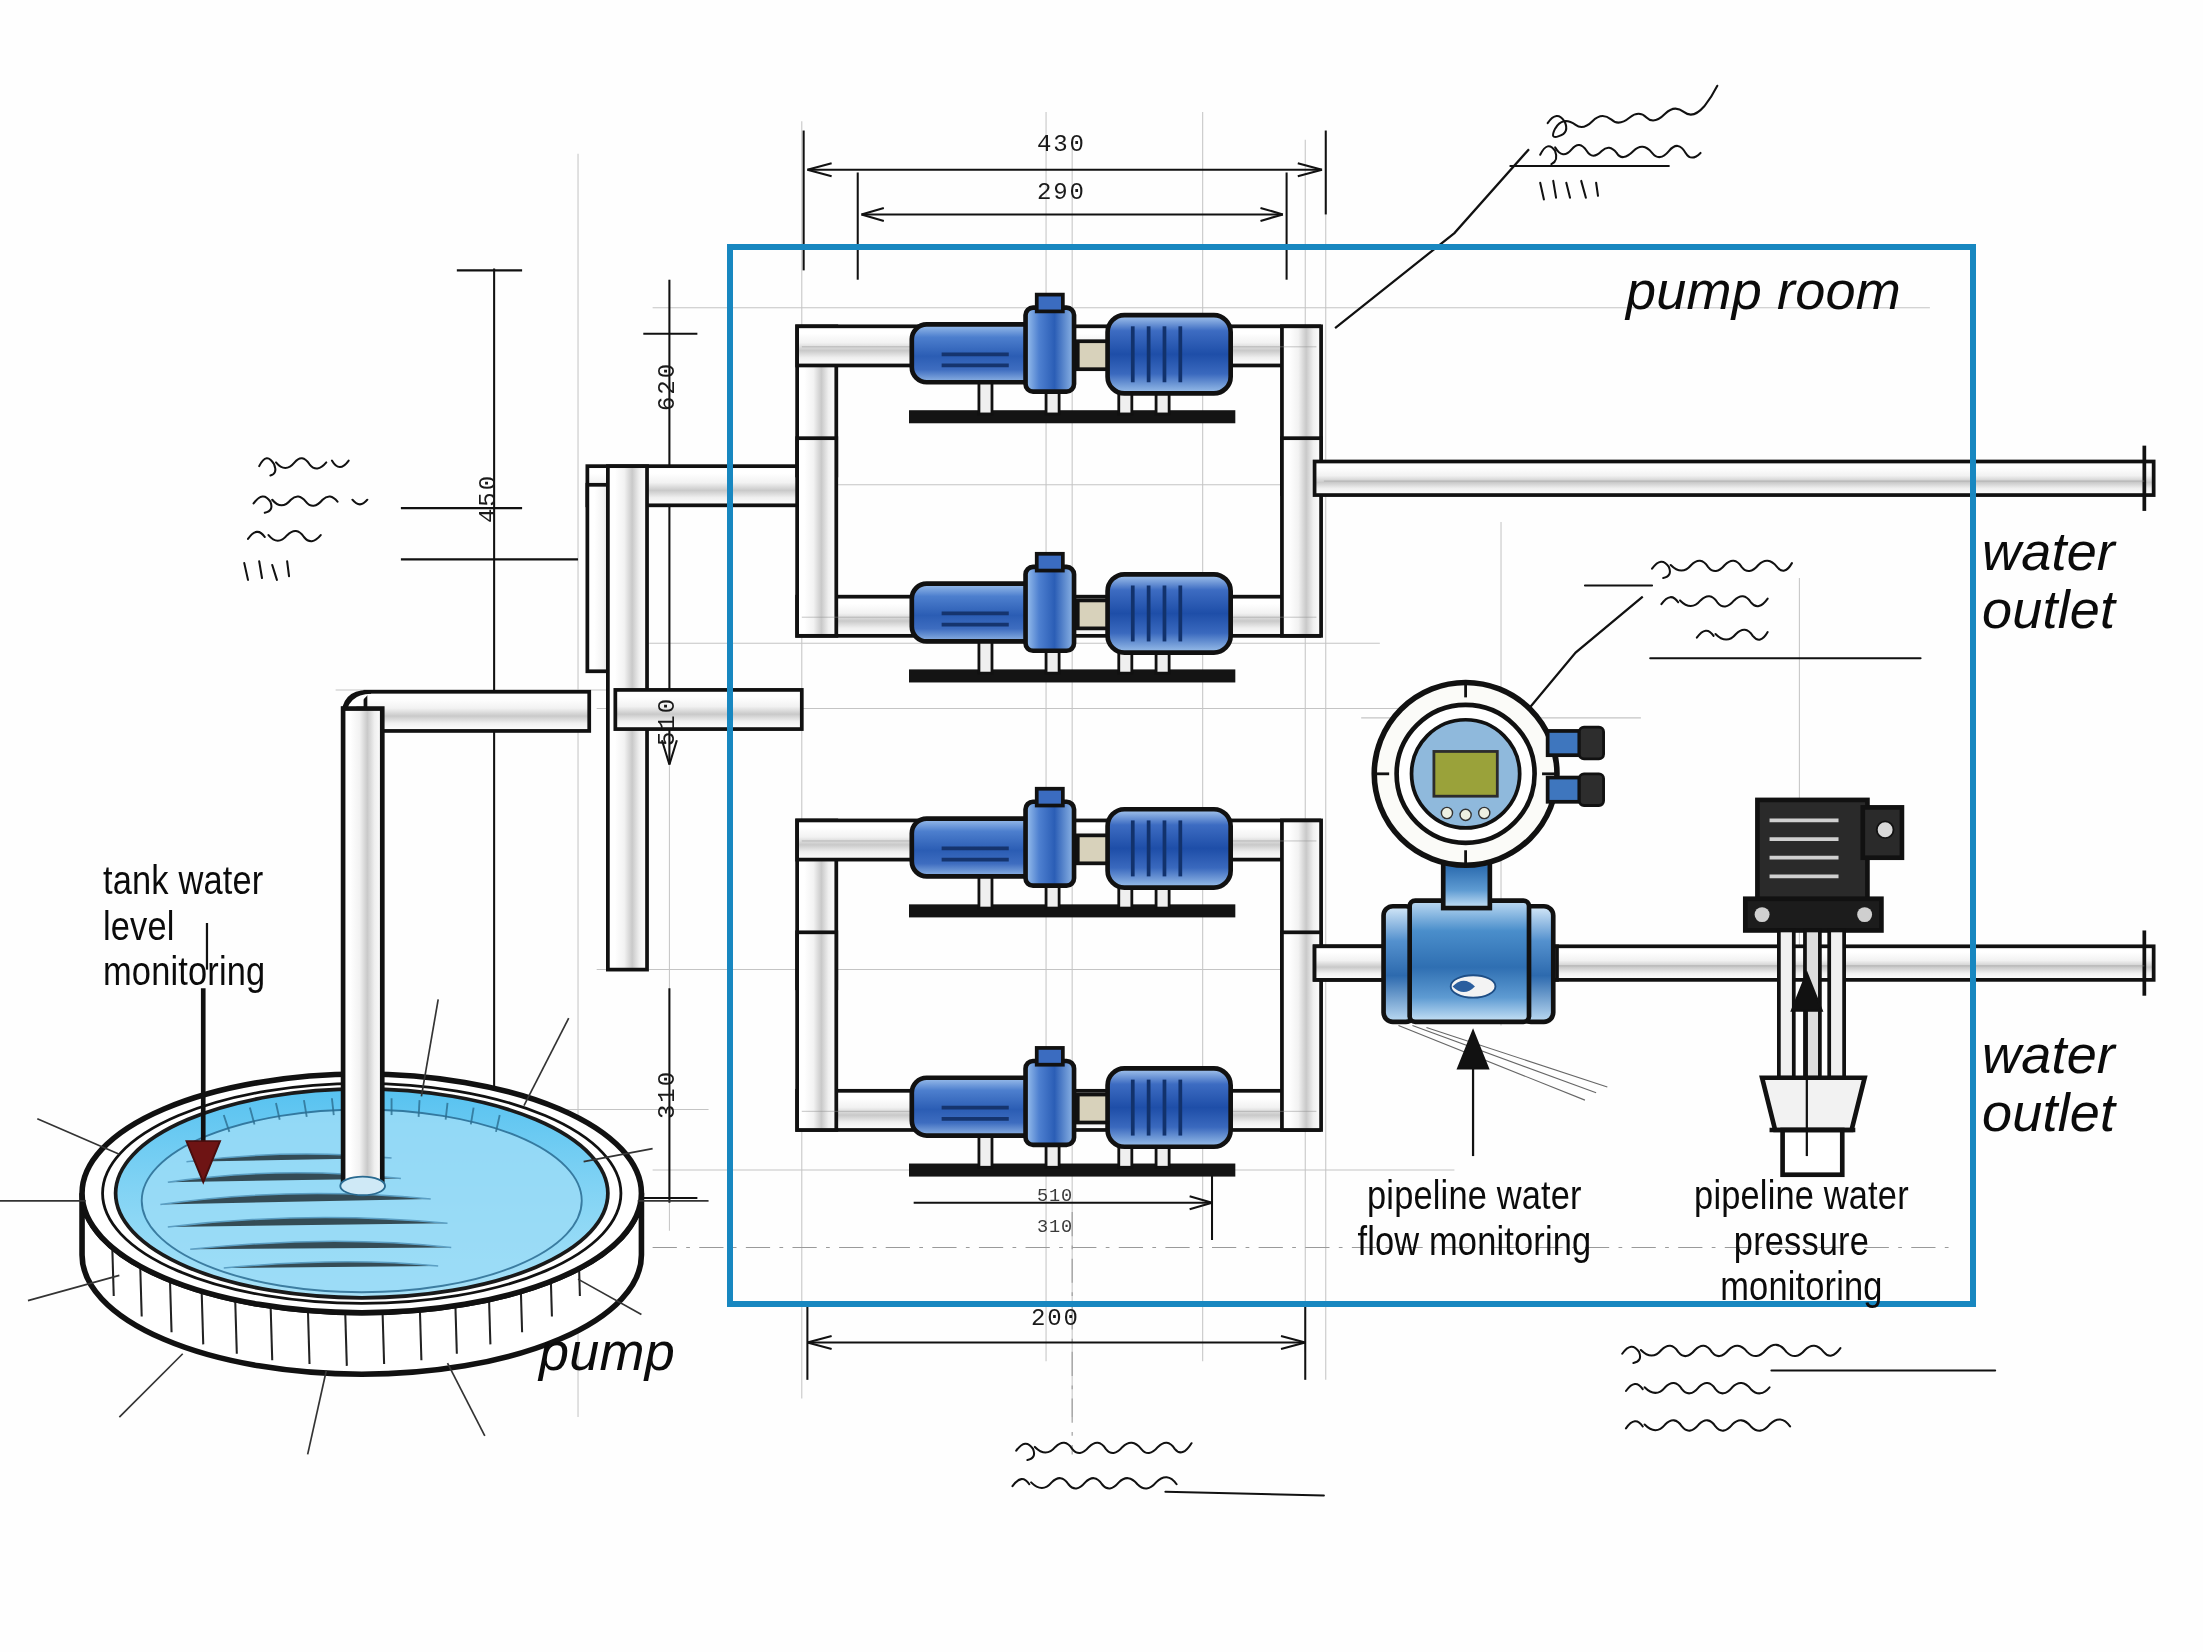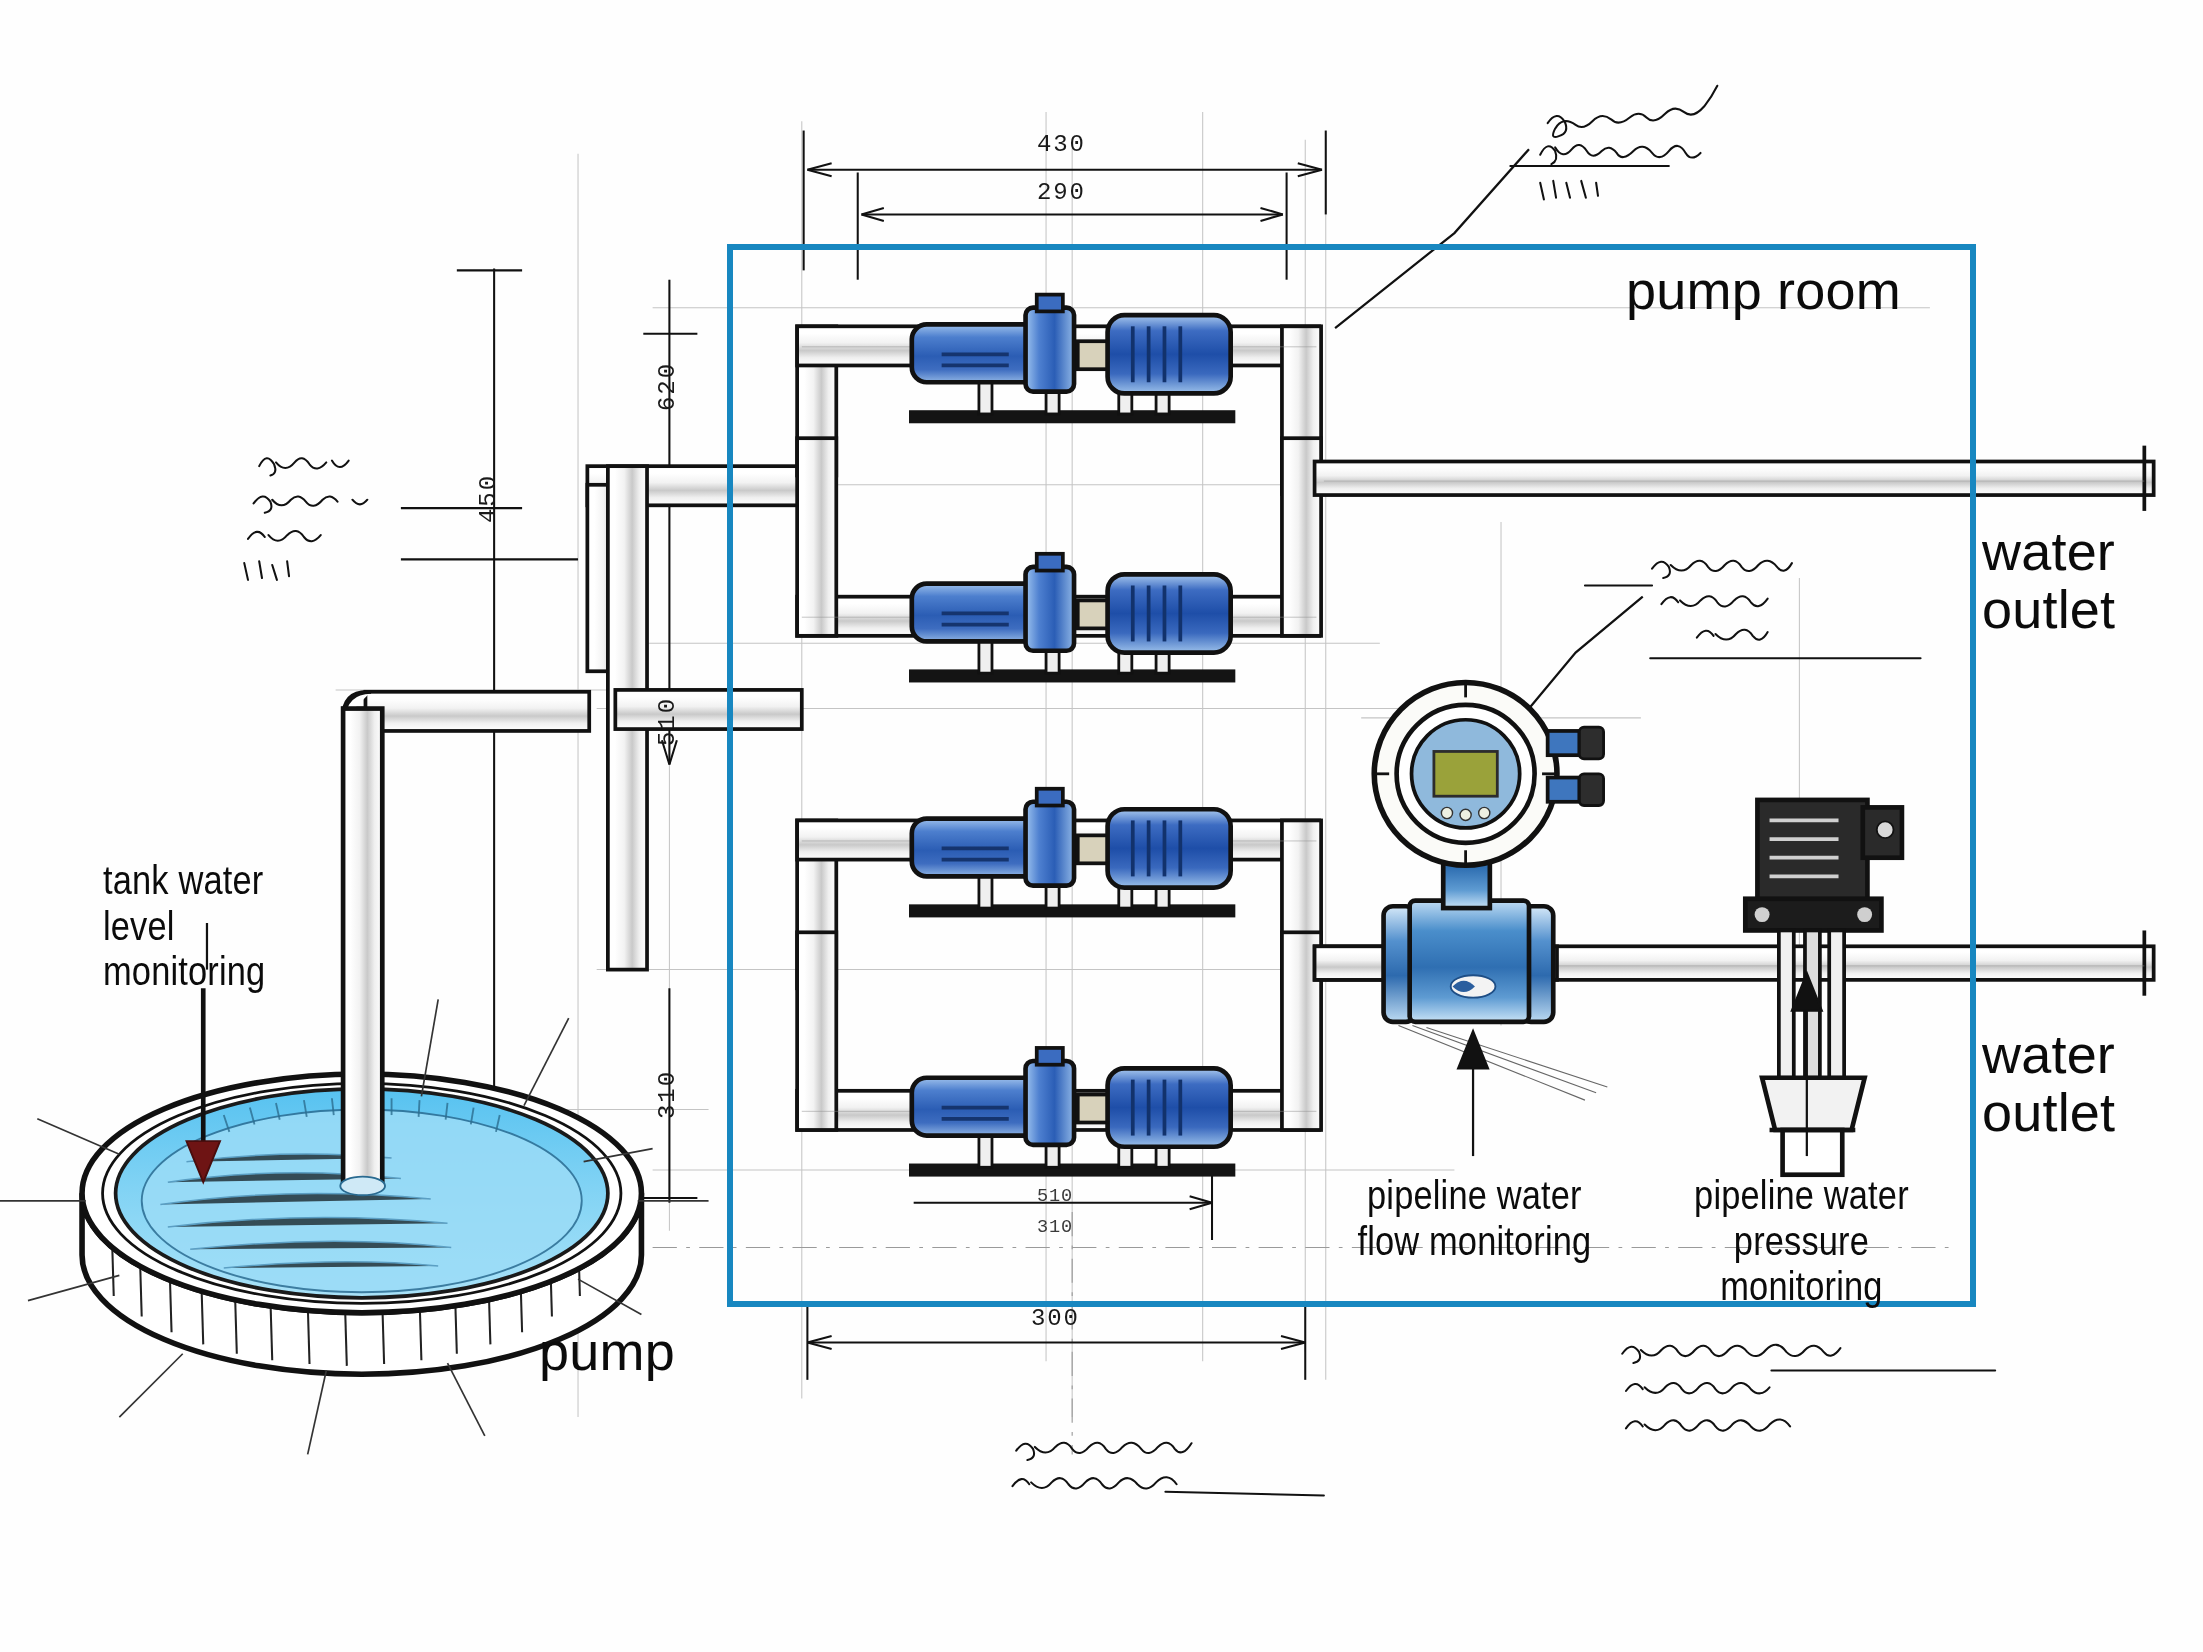--- a/index.html
+++ b/index.html
@@ -5,21 +5,21 @@
 <style>
   html,body{margin:0;padding:0;background:#fff;}
   body{font-family:"Liberation Sans",sans-serif;}
   #stage{
     position:relative;width:2204px;height:1653px;
     background:#fefefe;overflow:hidden;
   }
 
   
   .lbl{position:absolute;color:#0b0b0b;letter-spacing:0.2px;white-space:pre-line;}
-  .lbl-big{font-size:54px;line-height:1.08;font-weight:400;}
+  .lbl-big{font-size:54px;line-height:1.08;font-weight:400;font-style:italic;}
   .lbl-cond{font-size:40px;line-height:1.14;font-weight:400;
             font-family:"Liberation Sans Narrow","Liberation Sans",sans-serif;
             transform:scaleX(.86);transform-origin:left top;}
   .ctr{text-align:center;}
 
   
   .dim{position:absolute;font-family:"Liberation Mono","DejaVu Sans Mono",monospace;
        font-size:24px;color:#1a1a1a;letter-spacing:1.9px;}
   .dim-v{transform-origin:center center;}
   .dim-sm{font-size:18.6px;letter-spacing:0.9px;color:#3a3a3a;}
@@ -534,16 +534,16 @@
   <div class="dim dim-v" style="left:643px;top:373px;transform:rotate(-90deg);">620</div>
 
   <div class="dim dim-v" style="left:643px;top:708px;transform:rotate(-90deg);">510</div>
 
   <div class="dim dim-v" style="left:643px;top:1081px;transform:rotate(-90deg);">310</div>
 
   <div class="dim dim-sm" style="left:1037px;top:1186px;">510</div>
 
   <div class="dim dim-sm" style="left:1037px;top:1217px;">310</div>
 
-  <div class="dim" style="left:1031px;top:1305px;">300</div>
+  <div class="dim" style="left:1031px;top:1305px;">200</div>
 
 </div>
 
 
 </body></html>

